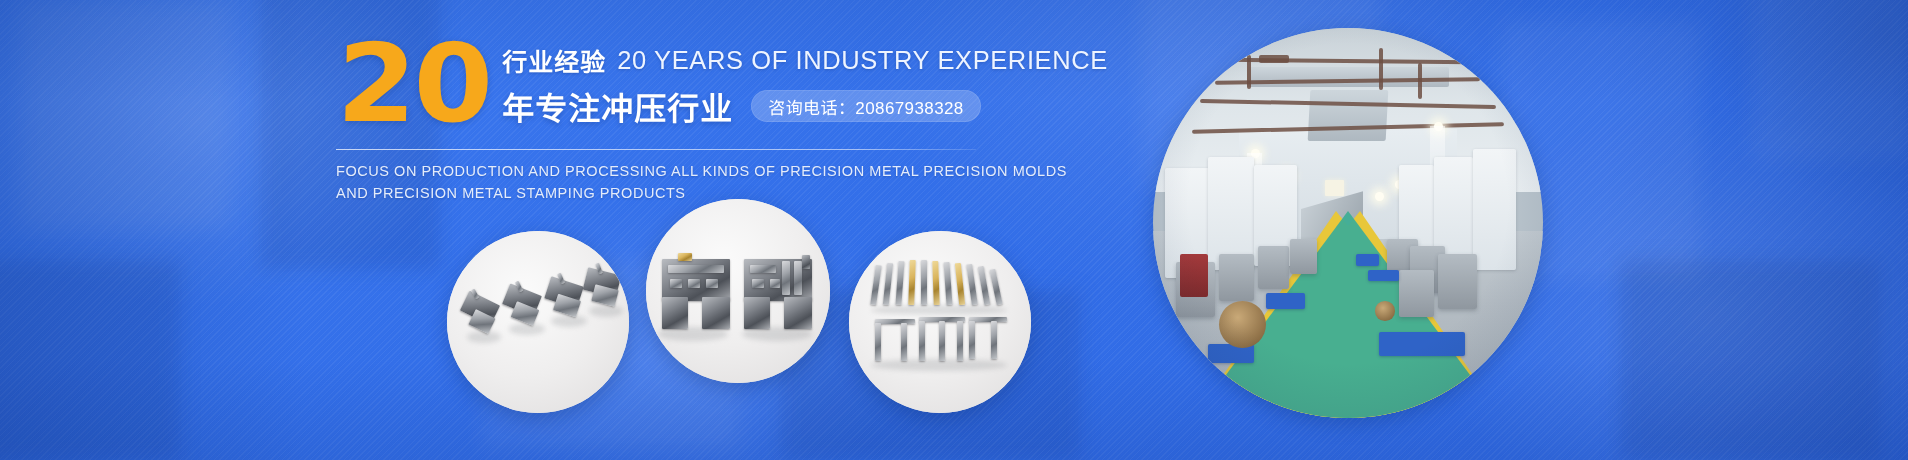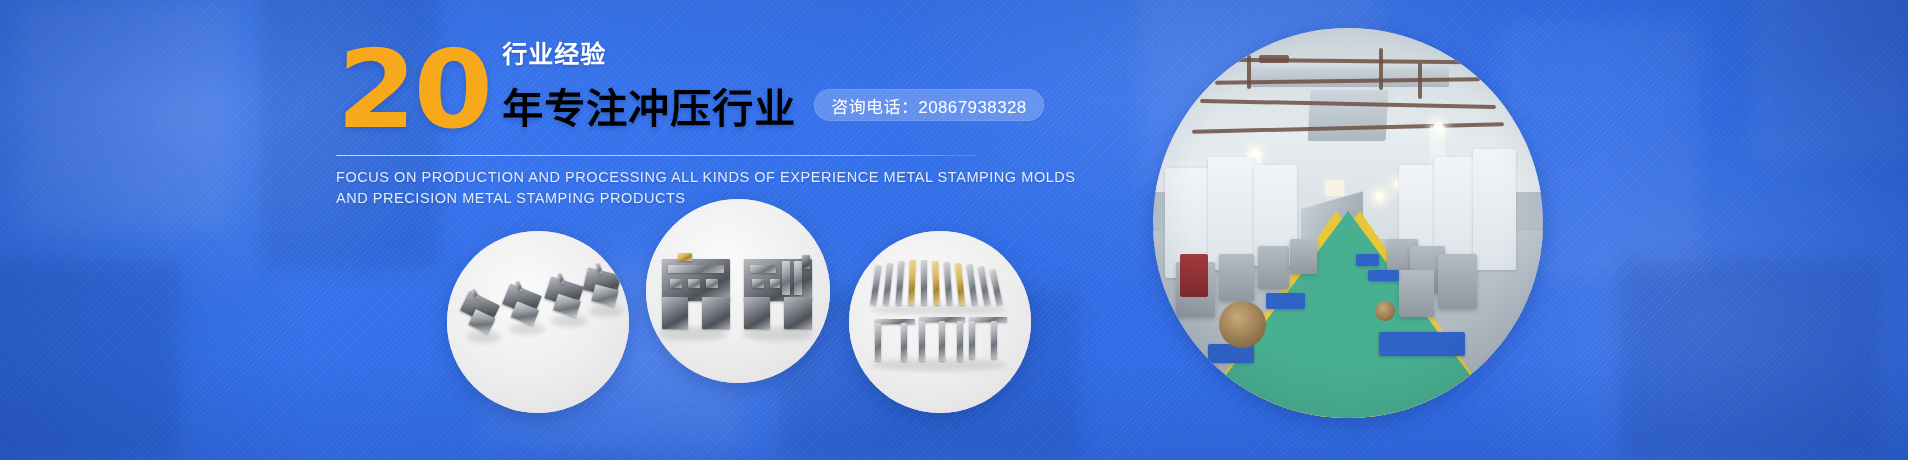--- a/index.html
+++ b/index.html
@@ -107,23 +107,23 @@
 
   .line-bottom {
     display: flex;
     align-items: center;
     gap: 18px;
     white-space: nowrap;
   }
   .cn-big {
     font-family: "DejaVu Sans", sans-serif;
     font-weight: 700;
-    font-size: 41px;
+    font-size: 32px;
     letter-spacing: 1px;
-    color: #000000;
+    color: #ffffff;
     text-shadow: 0 2px 5px rgba(12,45,120,0.35);
   }
 
   .phone-badge {
     display: inline-flex;
     align-items: center;
     height: 32px;
     padding: 0 17px;
     border-radius: 17px;
     background: rgba(255,255,255,0.22);
@@ -256,32 +256,33 @@
   <div class="bg-vignette"></div>
 
   <div class="copy">
 
     <div class="headline-row">
       <div class="big-number">20</div>
 
       <div class="headline-text">
         <div class="line-top">
           <span class="cn-small">行业经验</span>
+          <span class="en-head">20 YEARS OF INDUSTRY EXPERIENCE</span>
         </div>
         <div class="line-bottom">
           <span class="cn-big">年专注冲压行业</span>
           <span class="phone-badge">咨询电话：20867938328</span>
         </div>
       </div>
     </div>
 
     <div class="divider"></div>
 
     <div class="sub-en">
-      <div>FOCUS ON PRODUCTION AND PROCESSING ALL KINDS OF EXPERIENCE METAL STAMPING MOLDS</div>
+      <div>FOCUS ON PRODUCTION AND PROCESSING ALL KINDS OF PRECISION METAL PRECISION MOLDS</div>
       <div>AND PRECISION METAL STAMPING PRODUCTS</div>
     </div>
   </div>
 
   <div class="circle prod-circle" style="left:447px; top:231px; width:182px; height:182px;">
     <div class="plate"></div>
     <div class="prod-inner">
       <div class="shadow-blob" style="left:20px; top:100px; width:34px; height:12px;"></div>
       <div class="shadow-blob" style="left:62px; top:92px;  width:36px; height:12px;"></div>
       <div class="shadow-blob" style="left:104px;top:84px;  width:36px; height:12px;"></div>

